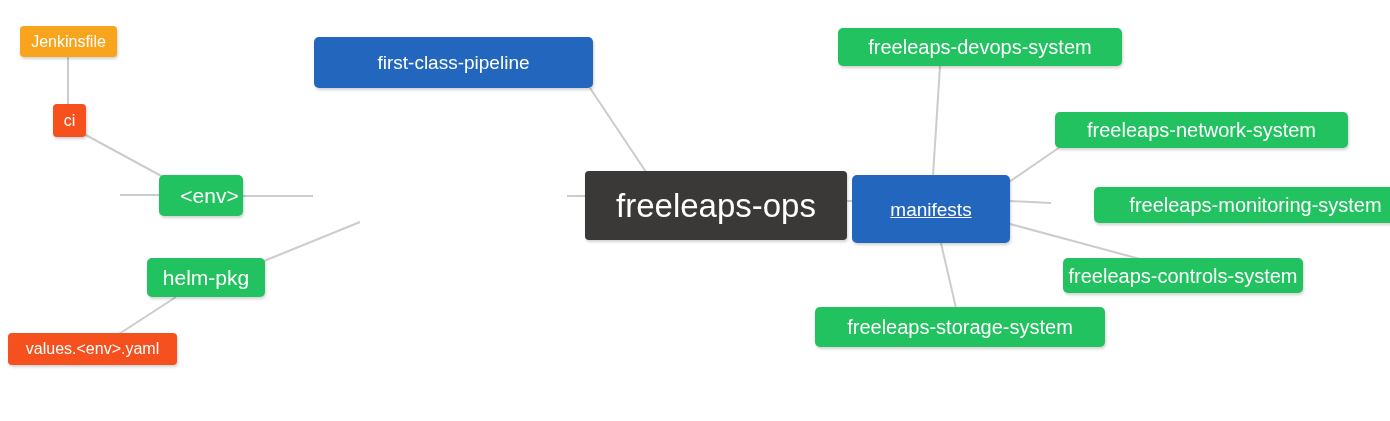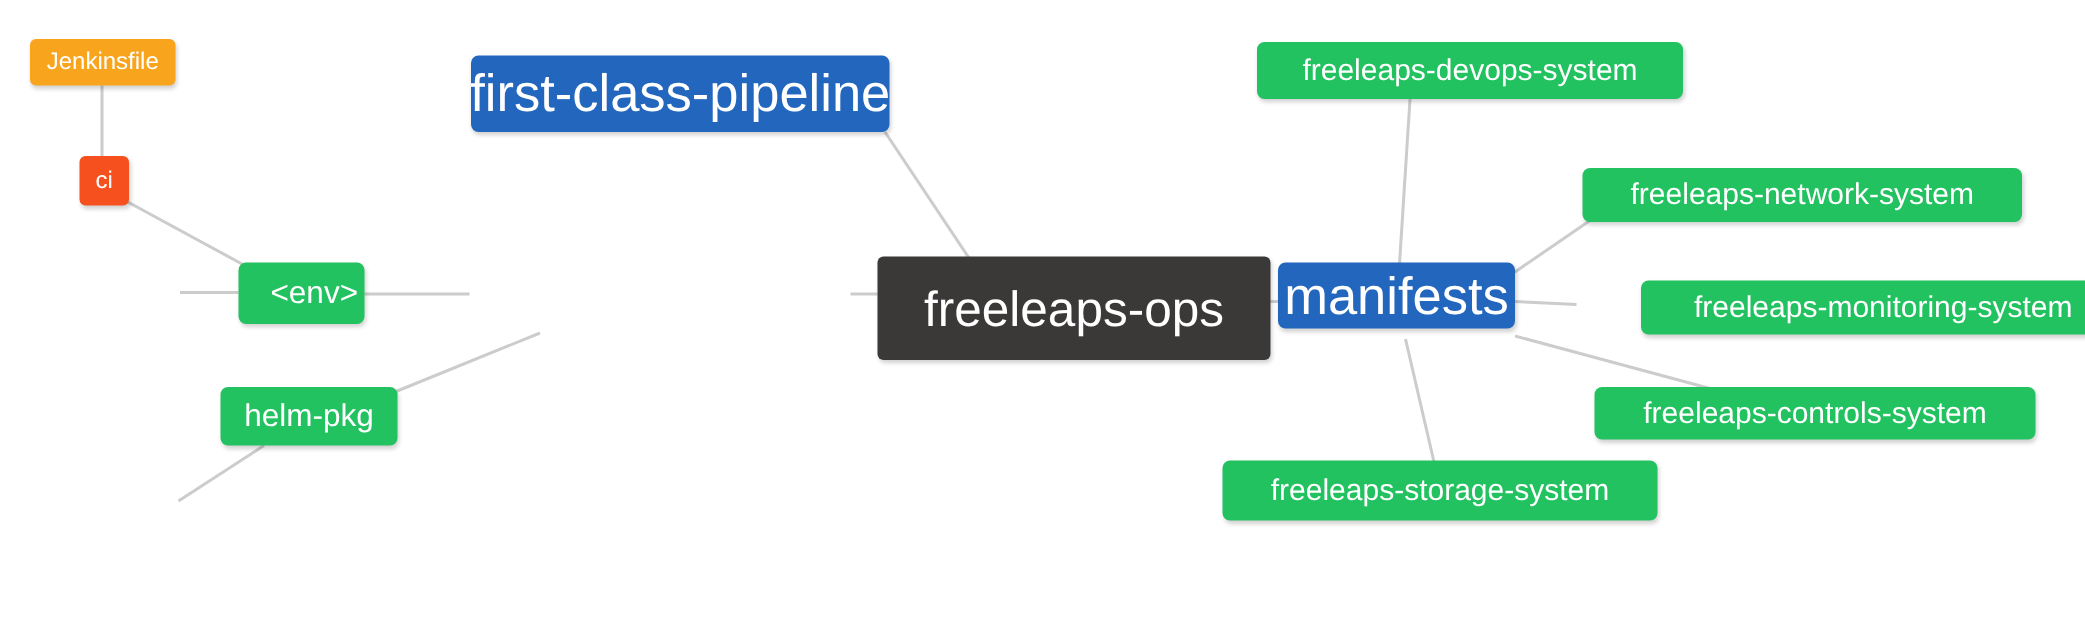--- a/index.html
+++ b/index.html
@@ -35,21 +35,21 @@
     cursor: default;
     line-height: 1;
   }
   .tier-root {
     background: var(--root-bg, #3b3838);
     font-size: 33px;
     border-radius: 4px;
   }
   .tier-main {
     background: var(--primary-bg, #2266be);
-    font-size: 35px;
+    font-size: 19px;
     text-align: right;
   }
   .tier-sub {
     background: var(--secondary-bg, #21c25f);
     font-size: 20px;
   }
   .tier-sub.big { font-size: 21px; }
   .tier-leaf-red {
     background: var(--leaf-red-bg, #f6501e);
     font-size: 16px;
@@ -86,31 +86,32 @@
 
   <div class="node tier-leaf-orange" style="left:20px; top:26px; width:97px; height:31px;">Jenkinsfile</div>
 
   <div class="node tier-leaf-red" style="left:53px; top:104px; width:33px; height:33px;">ci</div>
 
 
   <div class="node tier-sub big" style="left:159px; top:175px; width:84px; height:41px;padding-left:17px;">&lt;env&gt;</div>
 
   <div class="node tier-sub big" style="left:147px; top:258px; width:118px; height:39px;">helm-pkg</div>
 
+  <div class="node tier-leaf-red" style="left:8px; top:333px; width:169px; height:32px;">values.&lt;env&gt;.yaml</div>
 
   <div class="node tier-main" style="left:314px; top:37px; width:279px; height:51px;">first-class-pipeline</div>
 
 
   <div class="node tier-root" style="left:585px; top:171px; width:262px; height:69px;">freeleaps-ops</div>
 
-  <div class="node tier-main" style="left:852px; top:175px; width:158px; height:44px;">manifests</div>
+  <div class="node tier-main" style="left:852px; top:175px; width:158px; height:68px;text-decoration:underline;">manifests</div>
 
   <div class="node tier-sub" style="left:838px; top:28px; width:284px; height:38px;">freeleaps-devops-system</div>
 
   <div class="node tier-sub" style="left:1055px; top:112px; width:293px; height:36px;">freeleaps-network-system</div>
 
   <div class="node tier-sub" style="left:1050px; top:187px; width:323px; height:36px;margin-left:44px;">freeleaps-monitoring-system</div>
 
-  <div class="node tier-sub" style="left:1063px; top:258px; width:294px; height:35px;">freeleaps-controls-system</div>
+  <div class="node tier-sub" style="left:1063px; top:258px; width:240px; height:35px;">freeleaps-controls-system</div>
 
   <div class="node tier-sub" style="left:815px; top:307px; width:290px; height:40px;">freeleaps-storage-system</div>
 
 </div>
 
 </body></html>

